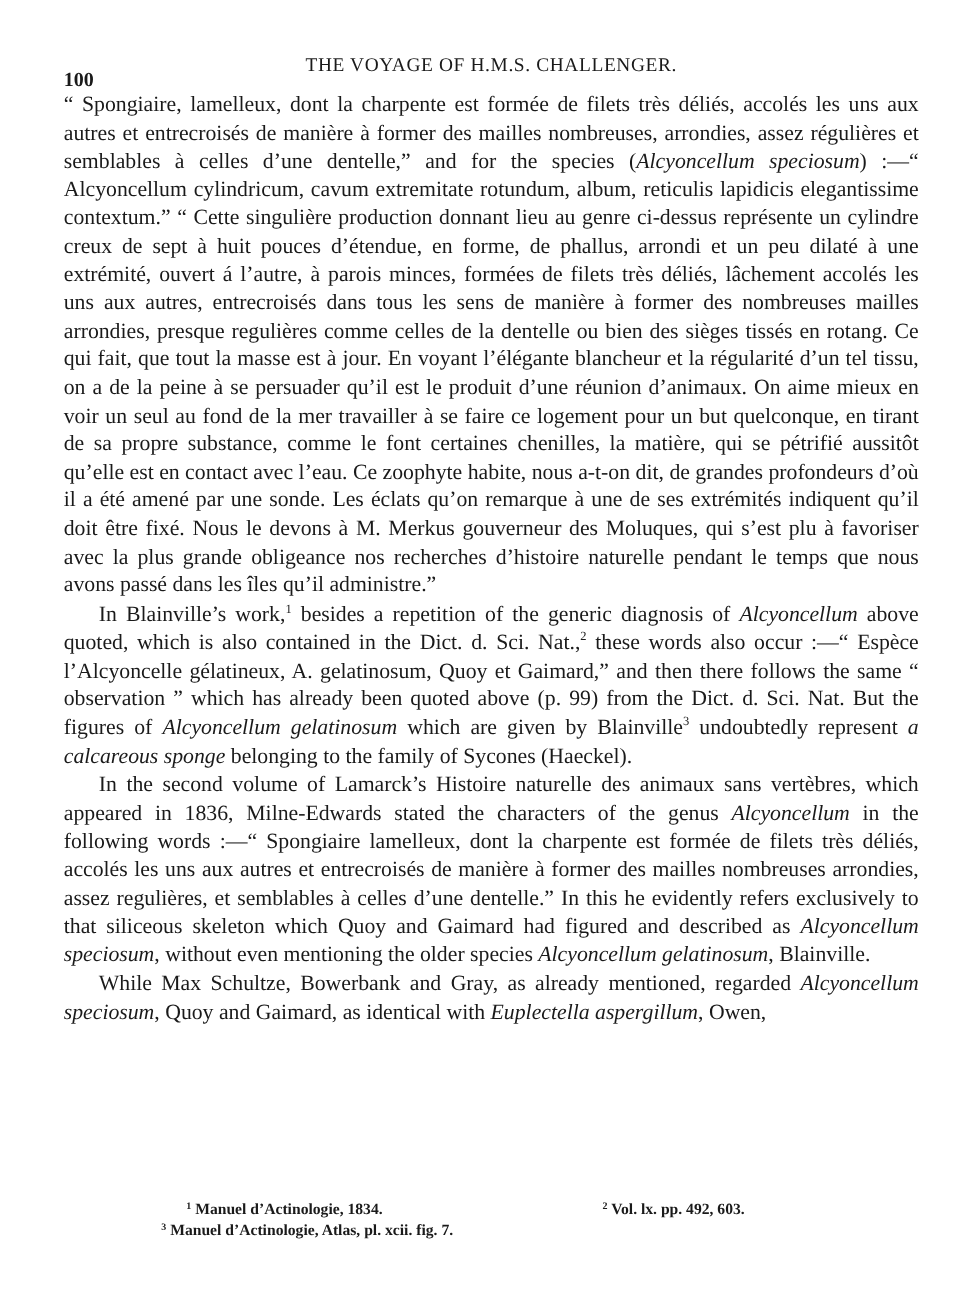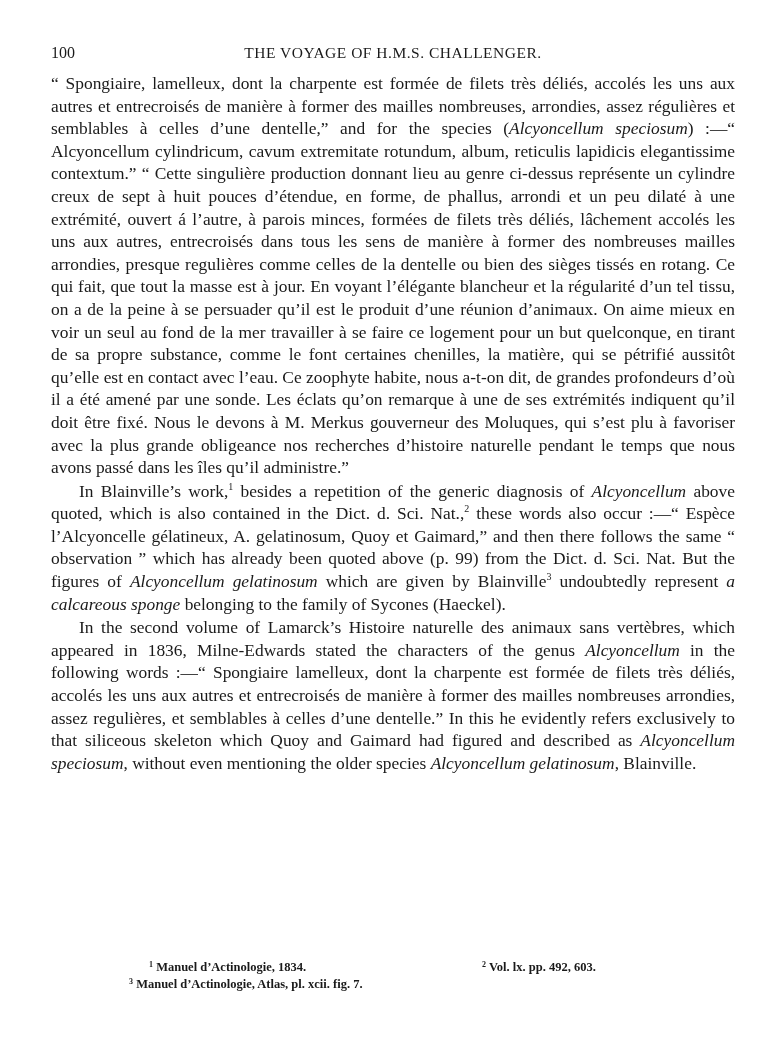--- a/index.html
+++ b/index.html
@@ -1,20 +1,20 @@
 <!DOCTYPE html>
 <html><head>
 <meta charset="utf-8">
 <style>
   html, body { margin:0; padding:0; background:#ffffff; }
   body { width:776px; height:1050px; position:relative; overflow:hidden;
          font-family:"Liberation Serif","DejaVu Serif",serif; color:#1a1a1a; }
   .page { position:absolute; left:51px; top:0; width:684px; }
   .header { position:absolute; top:44px; left:0; width:684px; height:22px; font-size:16px; }
-  .pagenum { position:absolute; left:0; top:0; font-weight:normal; }
+  .pagenum { position:absolute; left:0; top:12px; font-weight:bold; }
   .running { position:absolute; left:0; width:684px; text-align:center; top:0;
              letter-spacing:0.5px; font-size:15.5px; }
   .body { position:absolute; top:72px; left:0; width:684px; font-size:17.4px; line-height:22.6px;
           text-align:justify; }
   .body p { margin:0; text-indent:0; }
   .body p.ind { text-indent:28px; }
   .body p.gap { margin-top:1px; }
   i { font-style:italic; }
   sup { font-size:10px; vertical-align:7px; line-height:0; }
   .notes { position:absolute; top:959px; left:78px; width:560px; font-size:12.5px; line-height:17px; font-weight:bold; }
@@ -27,20 +27,21 @@
 <div class="page">
   <div class="header">
     <span class="pagenum">100</span>
     <span class="running">THE VOYAGE OF H.M.S. CHALLENGER.</span>
   </div>
 
   <div class="body">
     <p><span>“ Spongiaire, lamelleux, dont la charpente est formée de filets très déliés, accolés les uns aux autres et entrecroisés de manière à former des mailles nombreuses, arrondies, assez régulières et semblables à celles d’une dentelle,” and for the species (</span><i>Alcyoncellum speciosum</i><span>) :—“ Alcyoncellum cylindricum, cavum extremitate rotundum, album, reticulis lapidicis elegantissime contextum.”  “ Cette singulière production donnant lieu au genre ci-dessus représente un cylindre creux de sept à huit pouces d’étendue, en forme, de phallus, arrondi et un peu dilaté à une extrémité, ouvert á l’autre, à parois minces, formées de filets très déliés, lâchement accolés les uns aux autres, entrecroisés dans tous les sens de manière à former des nombreuses mailles arrondies, presque regulières comme celles de la dentelle ou bien des sièges tissés en rotang.  Ce qui fait, que tout la masse est à jour.  En voyant l’élégante blancheur et la régularité d’un tel tissu, on a de la peine à se persuader qu’il est le produit d’une réunion d’animaux.  On aime mieux en voir un seul au fond de la mer travailler à se faire ce logement pour un but quelconque, en tirant de sa propre substance, comme le font certaines chenilles, la matière, qui se pétrifié aussitôt qu’elle est en contact avec l’eau.  Ce zoophyte habite, nous a-t-on dit, de grandes profondeurs d’où il a été amené par une sonde.  Les éclats qu’on remarque à une de ses extrémités indiquent qu’il doit être fixé.  Nous le devons à M. Merkus gouverneur des Moluques, qui s’est plu à favoriser avec la plus grande obligeance nos recherches d’histoire naturelle pendant le temps que nous avons passé dans les îles qu’il administre.”</span></p>
     <p class="ind gap"><span>In Blainville’s work,</span><sup>1</sup><span> besides a repetition of the generic diagnosis of </span><i>Alcyoncellum</i><span> above quoted, which is also contained in the Dict. d. Sci. Nat.,</span><sup>2</sup><span> these words also occur :—“ Espèce l’Alcyoncelle gélatineux, A. gelatinosum, Quoy et Gaimard,” and then there follows the same “ observation ” which has already been quoted above (p. 99) from the Dict. d. Sci. Nat.  But the figures of </span><i>Alcyoncellum gelatinosum</i><span> which are given by Blainville</span><sup>3</sup><span> undoubtedly represent </span><i>a calcareous sponge</i><span> belonging to the family of Sycones (Haeckel).</span></p>
     <p class="ind gap"><span>In the second volume of Lamarck’s Histoire naturelle des animaux sans vertèbres, which appeared in 1836, Milne-Edwards stated the characters of the genus </span><i>Alcyoncellum</i><span> in the following words :—“ Spongiaire lamelleux, dont la charpente est formée de filets très déliés, accolés les uns aux autres et entrecroisés de manière à former des mailles nombreuses arrondies, assez regulières, et semblables à celles d’une dentelle.”  In this he evidently refers exclusively to that siliceous skeleton which Quoy and Gaimard had figured and described as </span><i>Alcyoncellum speciosum</i><span>, without even mentioning the older species </span><i>Alcyoncellum gelatinosum</i><span>, Blainville.</span></p>
+    <p class="ind gap"><span>While Max Schultze, Bowerbank and Gray, as already mentioned, regarded </span><i>Alcyoncellum speciosum</i><span>, Quoy and Gaimard, as identical with </span><i>Euplectella aspergillum</i><span>, Owen,</span></p>
   </div>
 
   <div class="notes">
     <div class="note" style="left:0;top:0;margin-left:20px;">
       <sup>1</sup>
       <span>Manuel d’Actinologie, 1834.</span>
     </div>
     <div class="note" style="left:353px;top:0;">
       <sup>2</sup>
       <span>Vol. lx. pp. 492, 603.</span>

